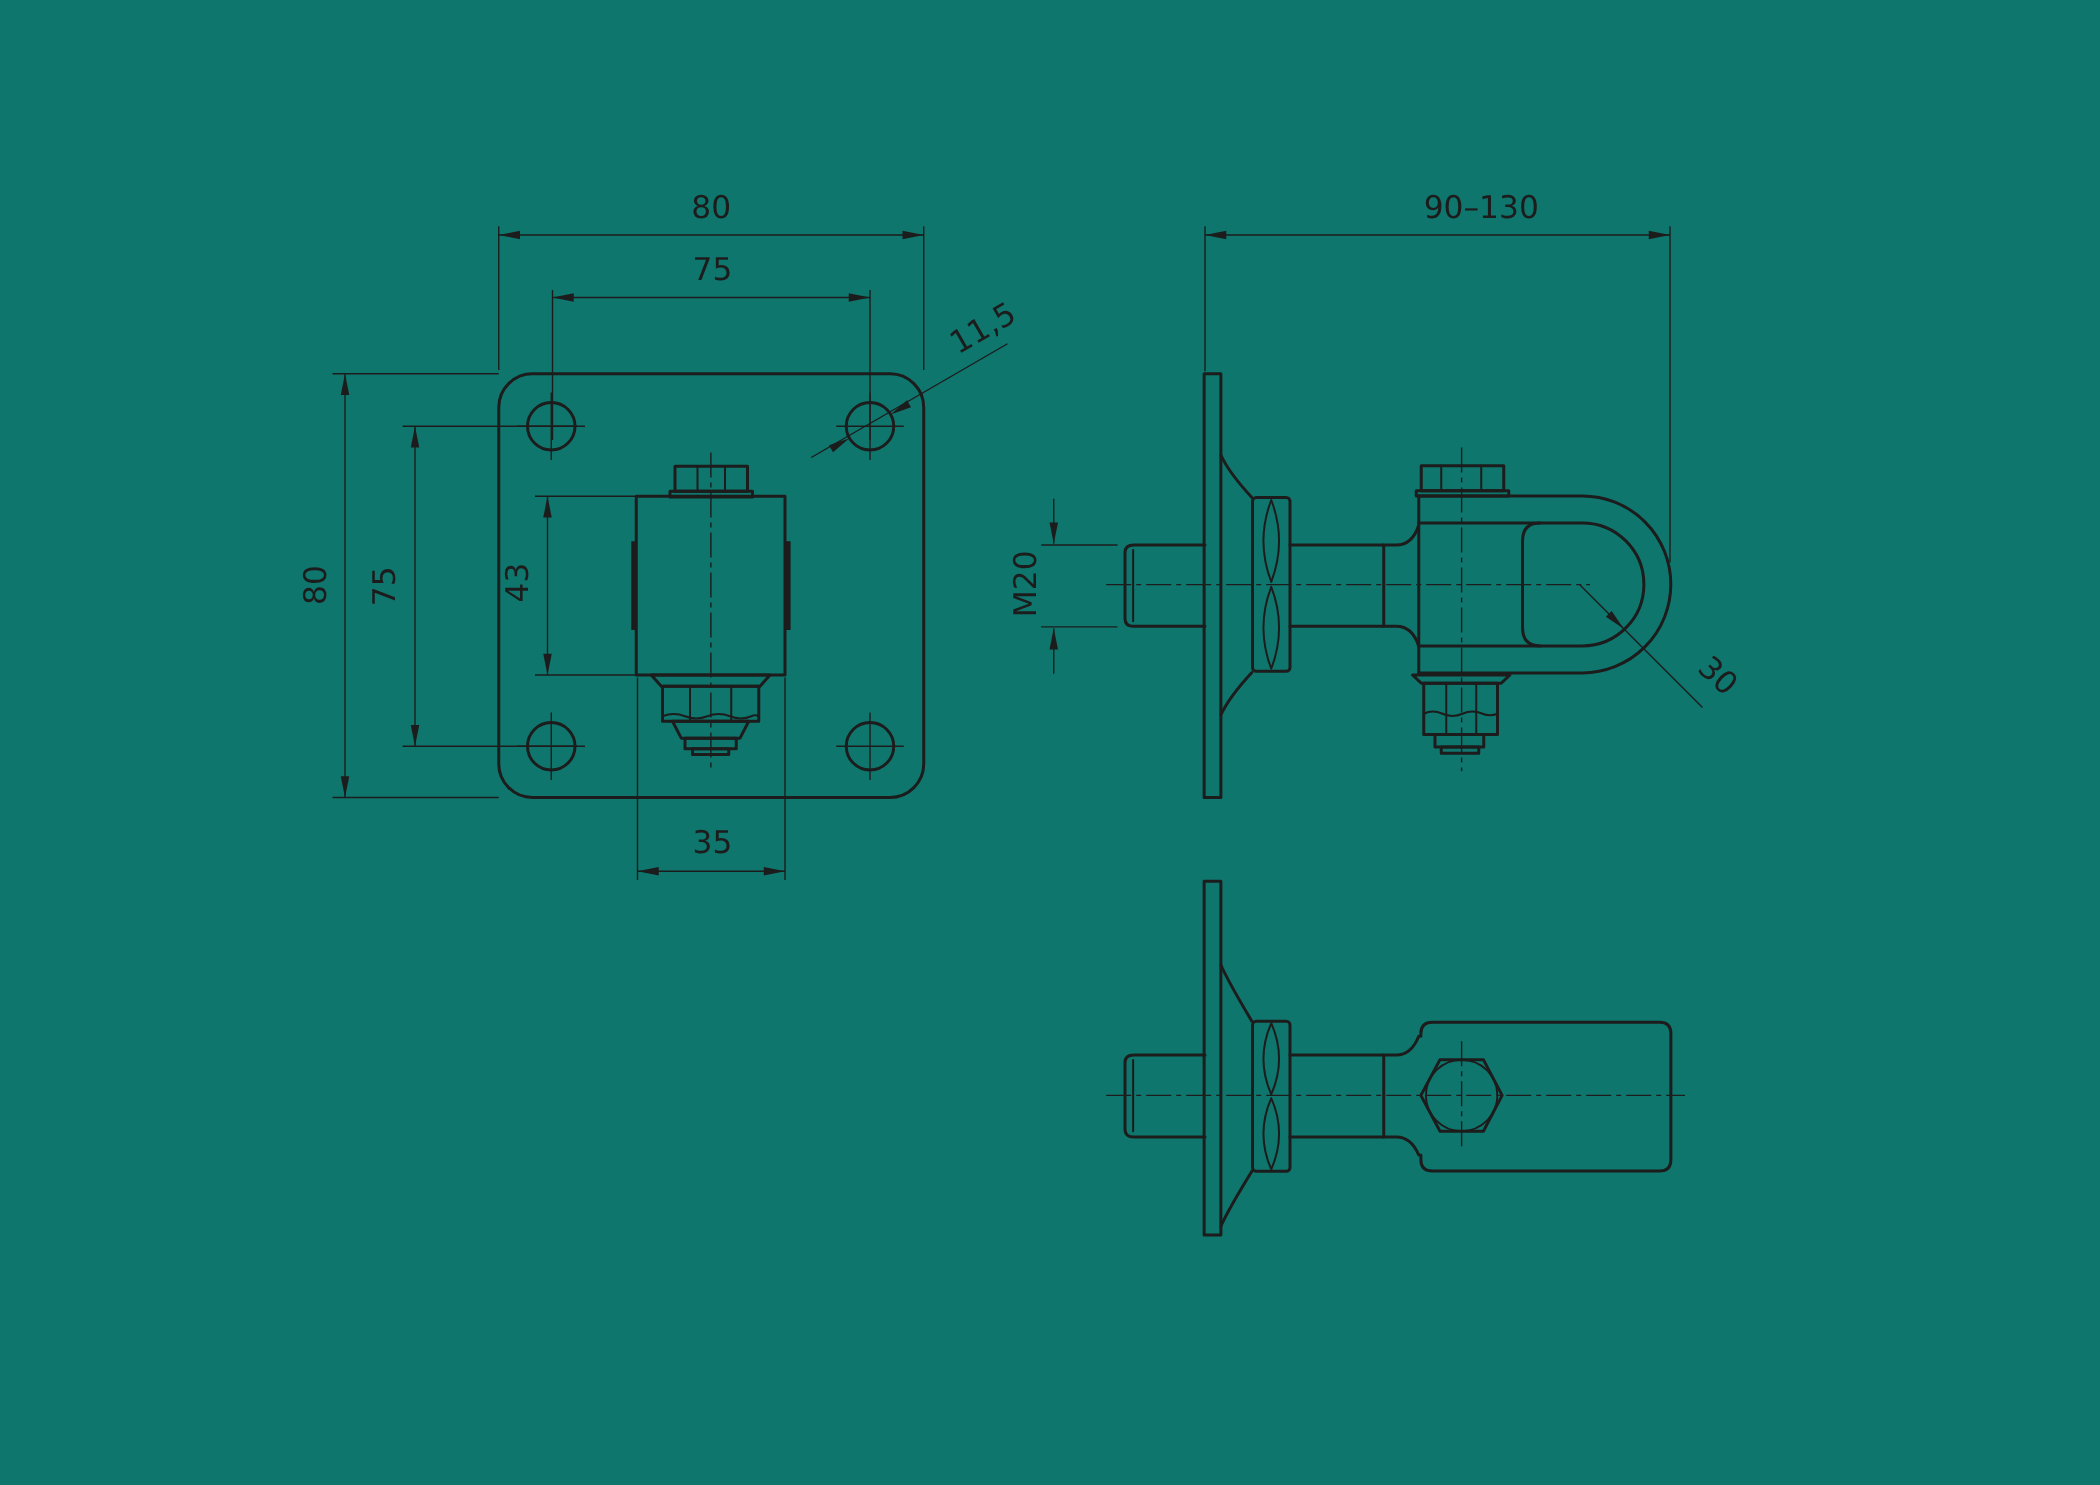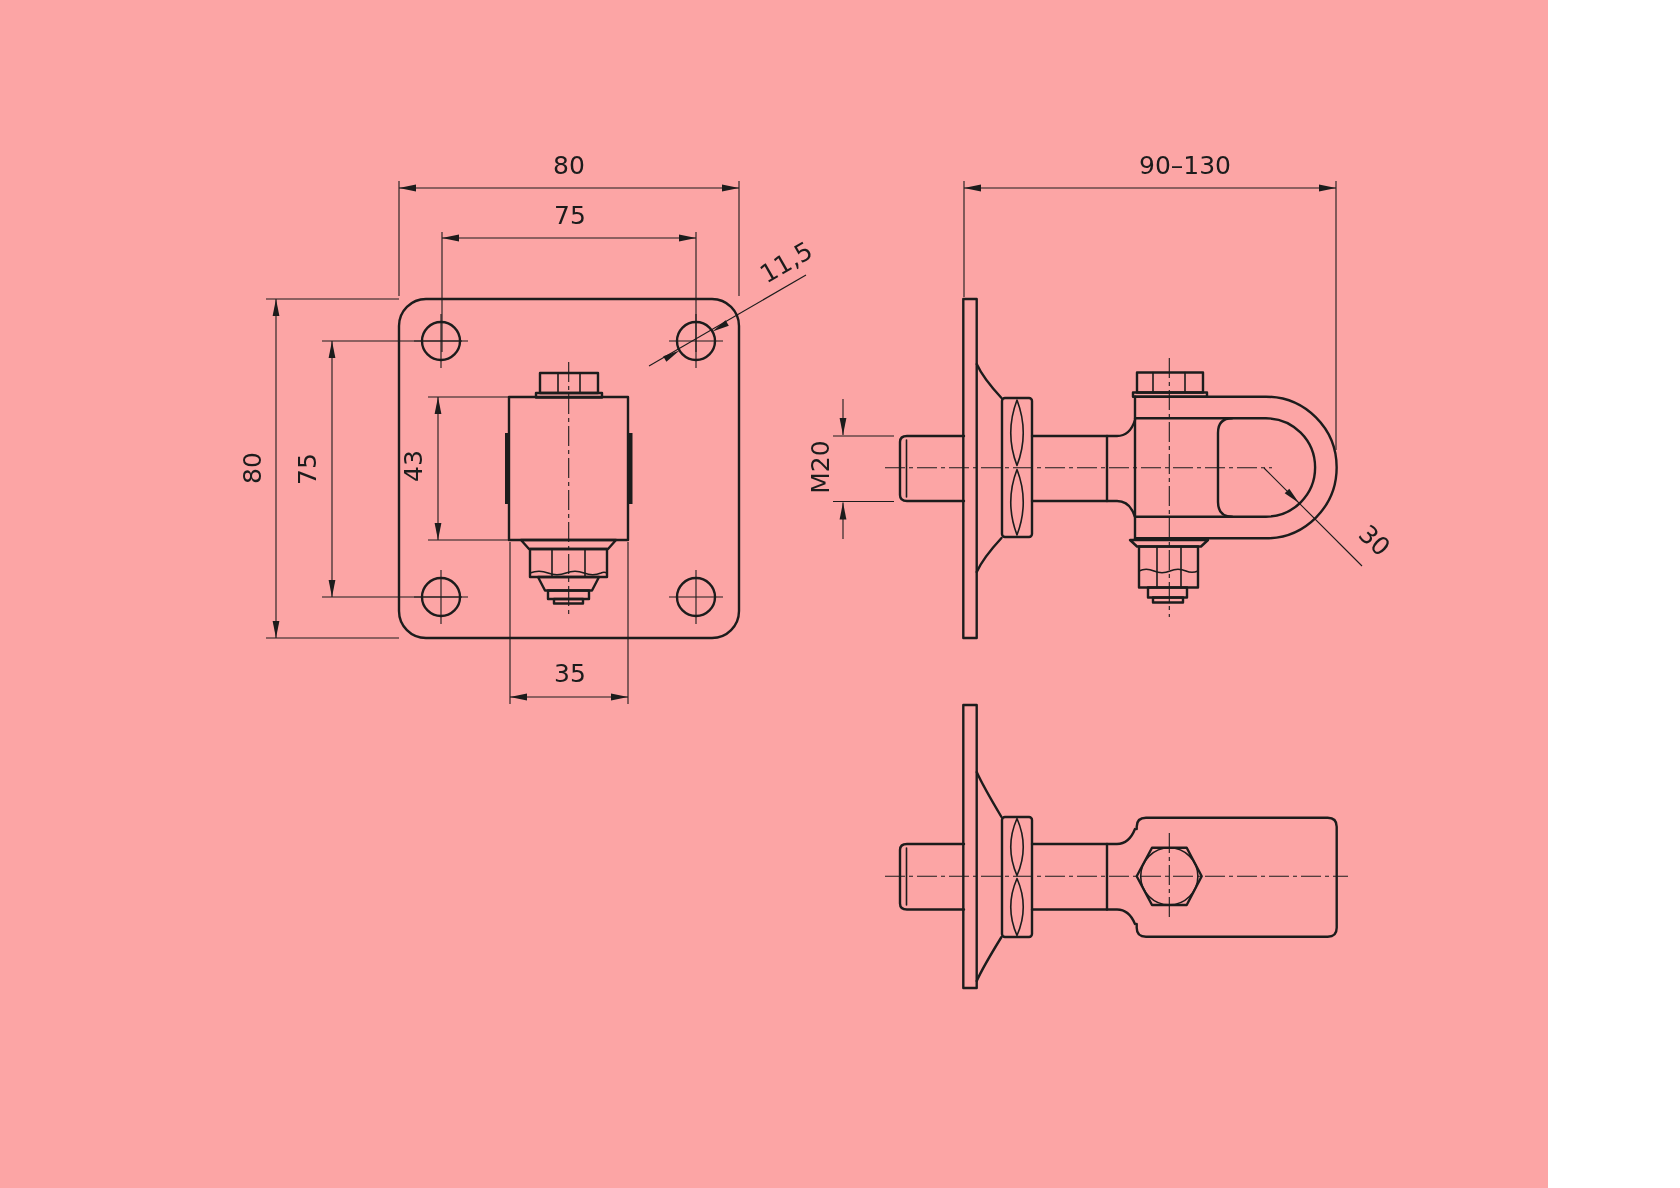--- a/index.html
+++ b/index.html
@@ -1,16 +1,16 @@
 <!DOCTYPE html>
 <html><head>
 <meta charset="utf-8">
 <style>
   html,body{margin:0;padding:0;background:#ffffff;}
-  .stage{position:relative;width:1548px;height:1188px;background:#fca5a5;overflow:hidden;}
+  .stage{position:relative;width:1680px;height:1188px;background:#0f766e;overflow:hidden;}
   svg{display:block;}
   .thick{fill:none;stroke:#1c1c1c;stroke-width:2.4;stroke-linecap:round;stroke-linejoin:round;}
   .med{fill:none;stroke:#1c1c1c;stroke-width:1.6;stroke-linecap:round;stroke-linejoin:round;}
   .thin{fill:none;stroke:#1c1c1c;stroke-width:1.1;stroke-linecap:butt;}
   .bar{fill:none;stroke:#1c1c1c;stroke-width:4;stroke-linecap:butt;}
   .cl{fill:none;stroke:#1c1c1c;stroke-width:1.1;stroke-dasharray:20 4 4 4;}
   .dimtxt{font-family:"DejaVu Sans", sans-serif;font-size:25px;fill:#1c1c1c;text-anchor:middle;}
   .arrfill{fill:#1c1c1c;stroke:none;}
 </style>
 </head>

